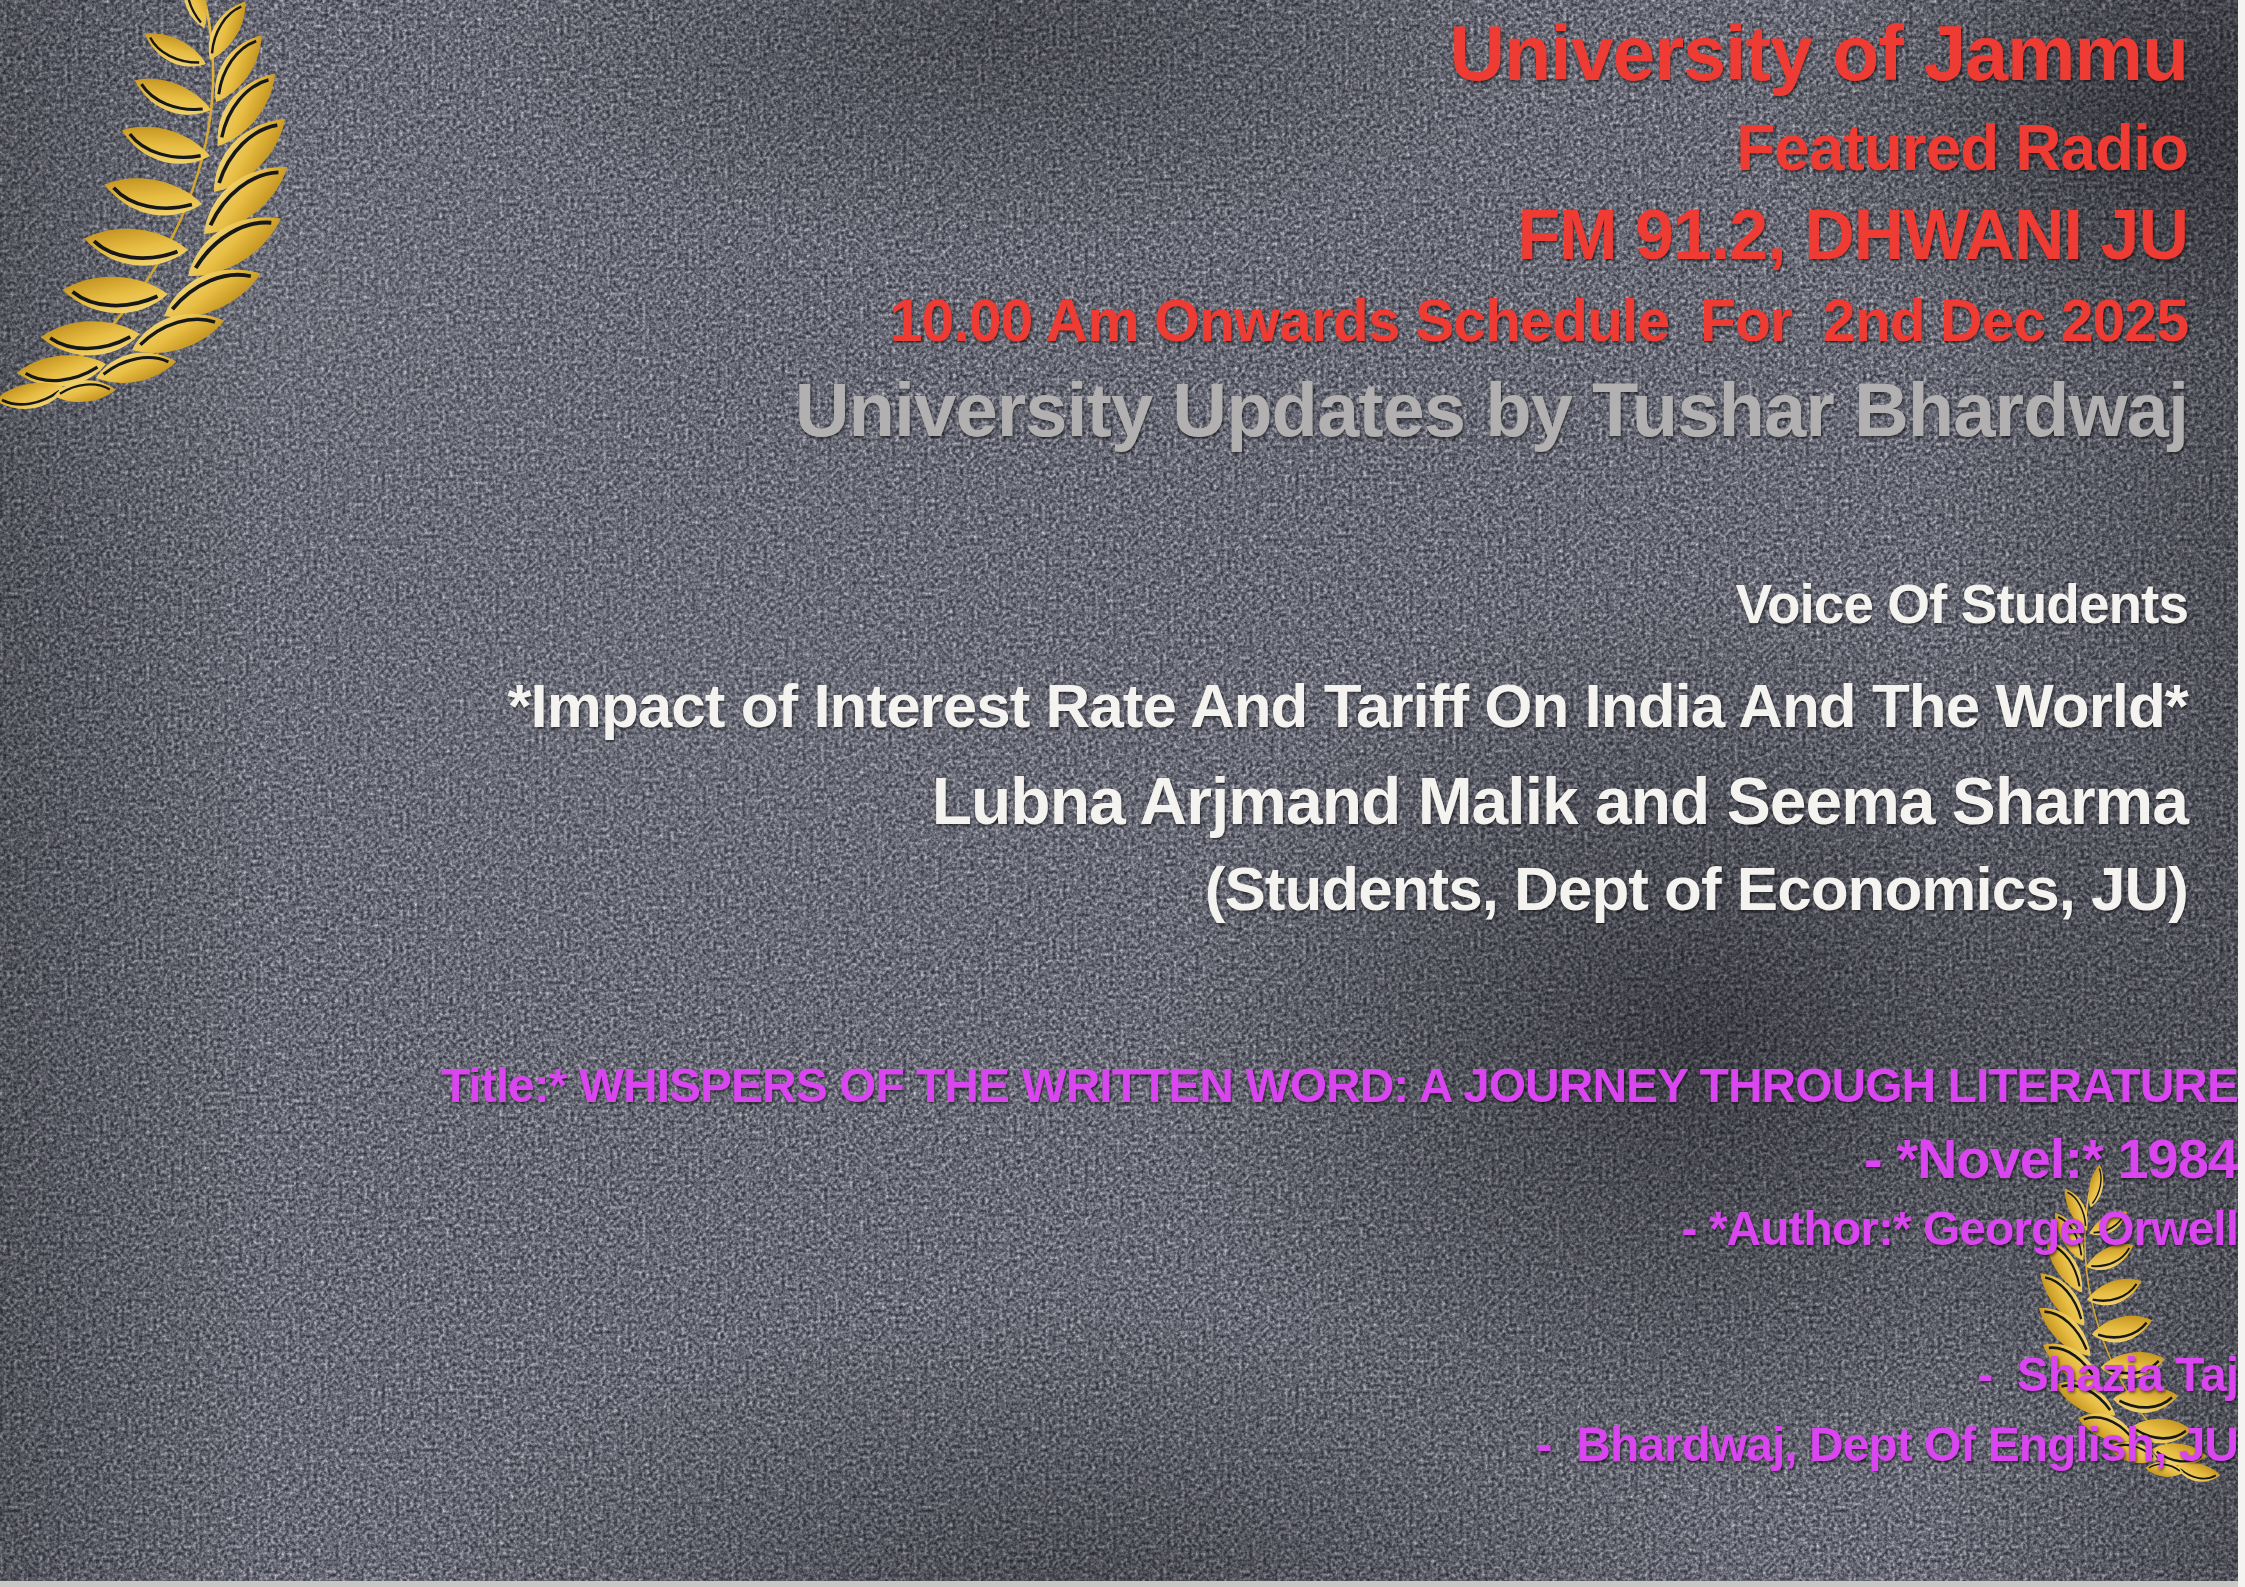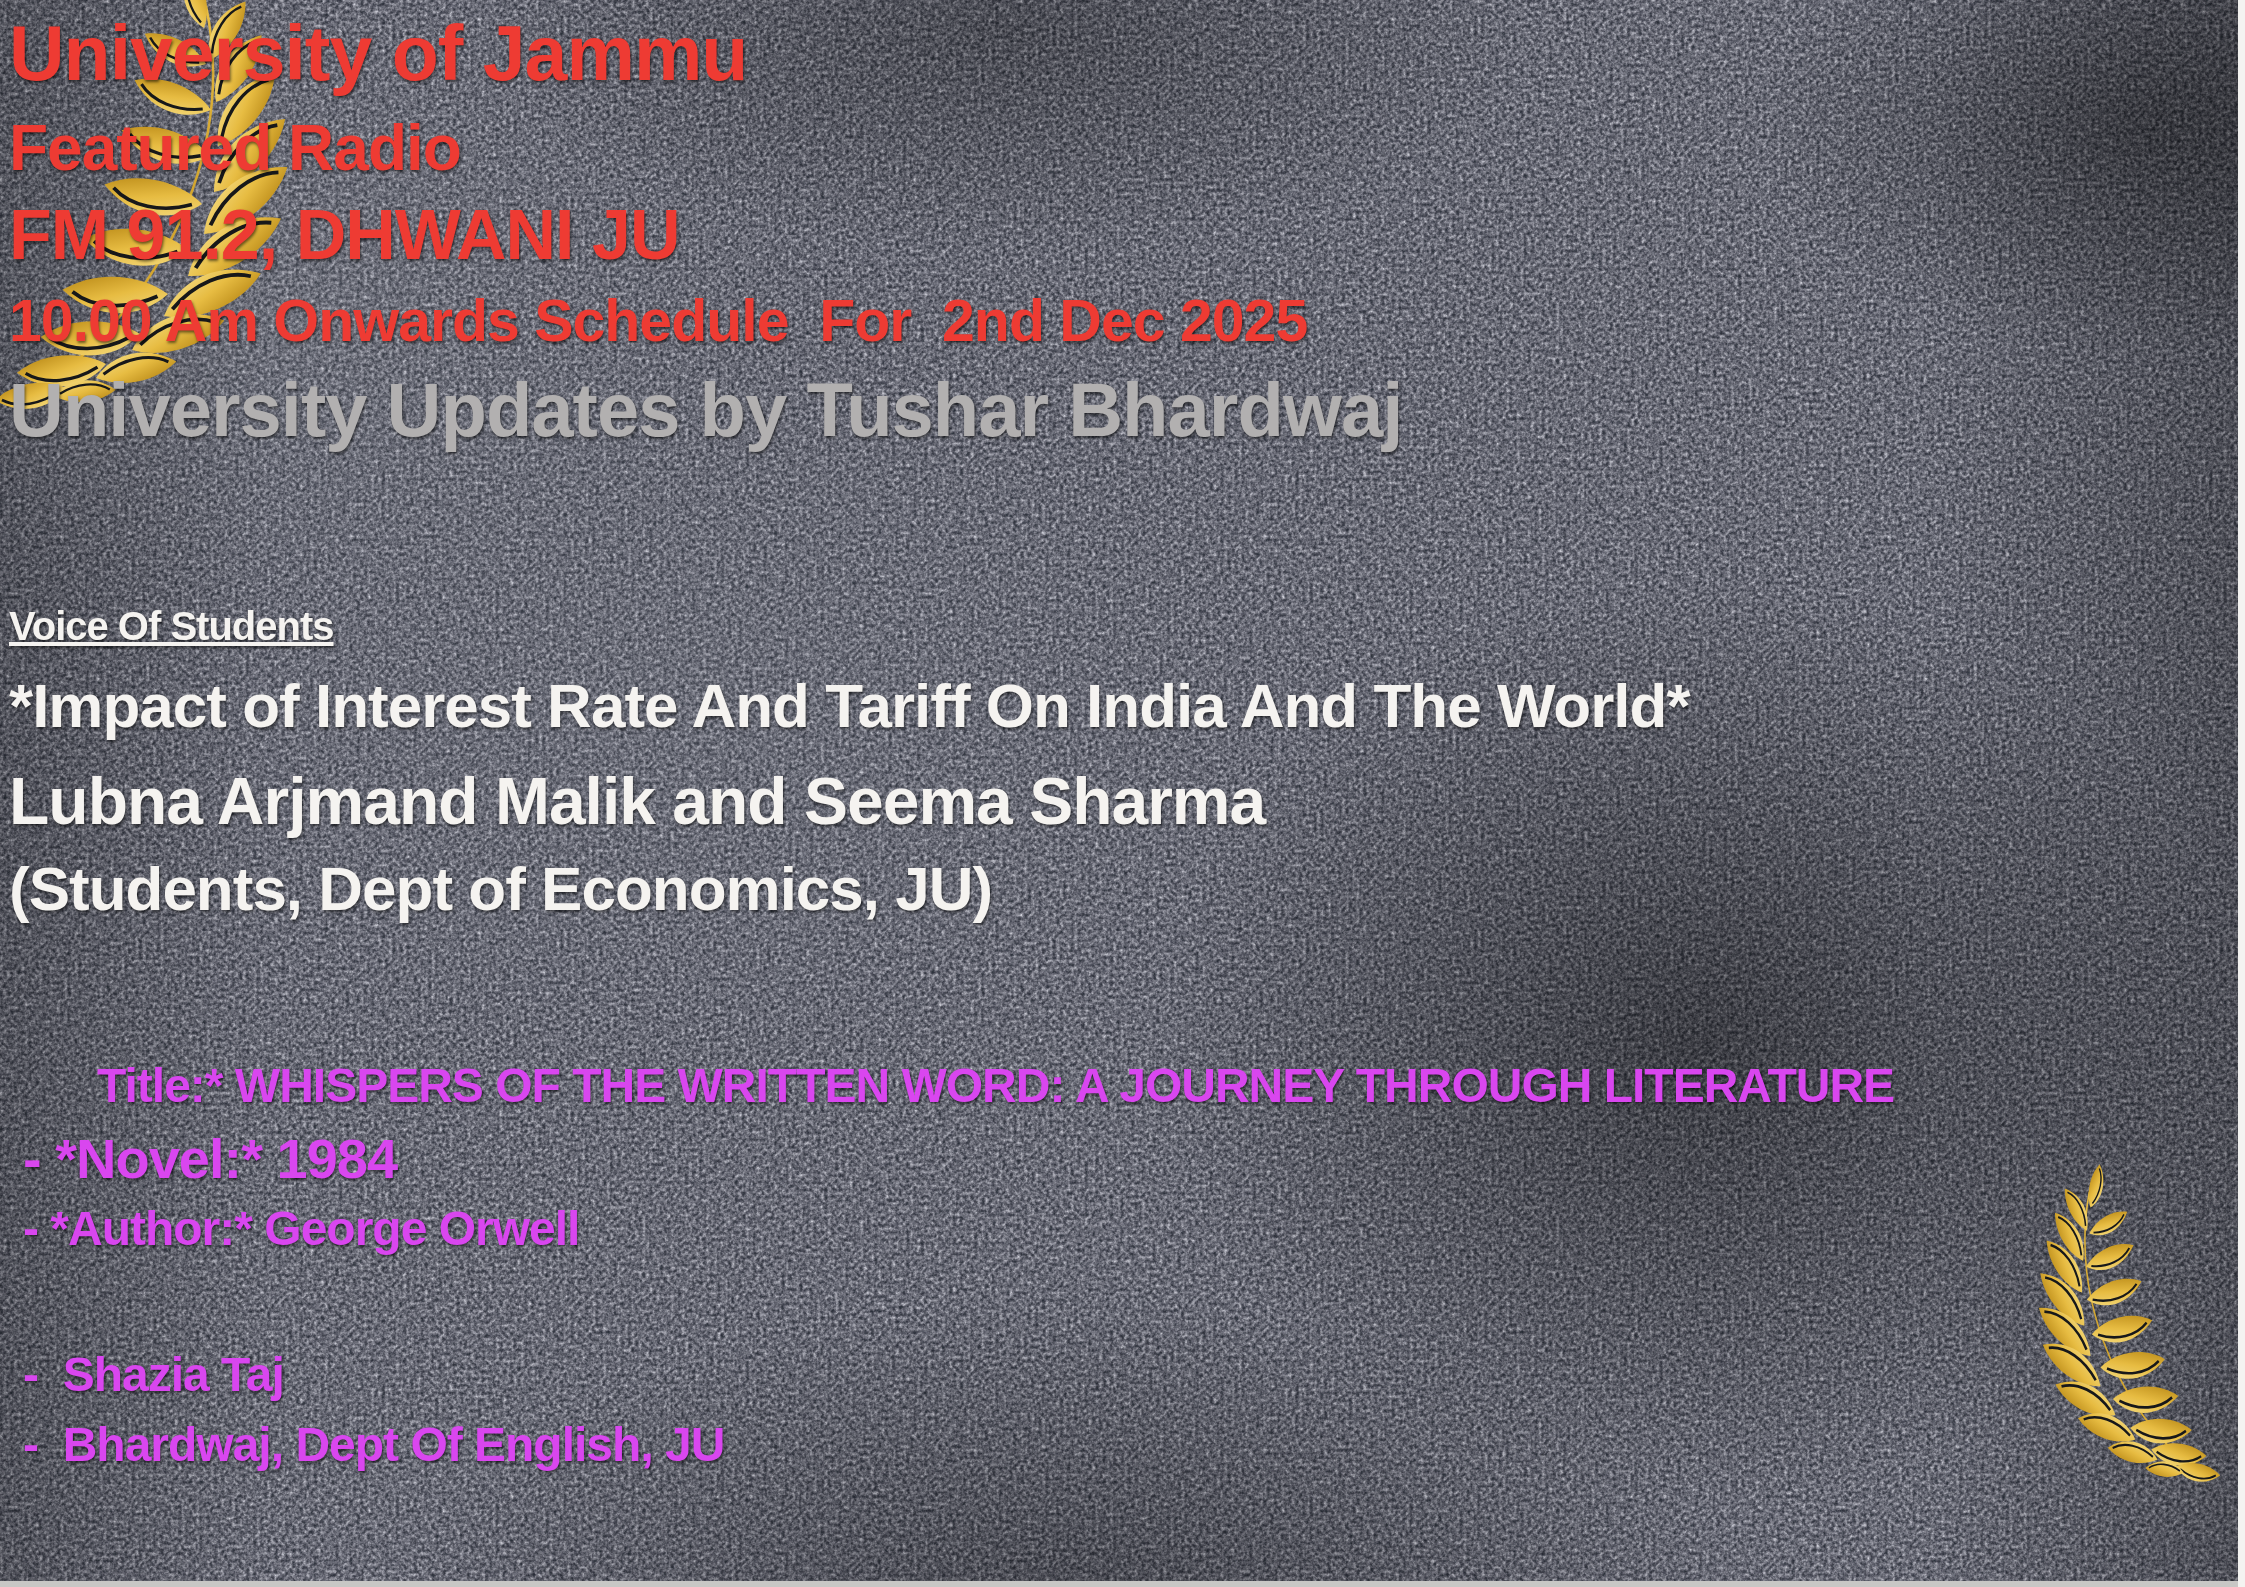--- a/index.html
+++ b/index.html
@@ -31,41 +31,40 @@
       radial-gradient(ellipse 820px 520px at 30% 44%, rgba(140,146,156,0.10), transparent 70%),
       radial-gradient(ellipse 760px 640px at 76% 66%, rgba(0,0,0,0.42), transparent 72%),
       radial-gradient(ellipse 900px 420px at 48% 102%, rgba(0,0,0,0.30), transparent 75%),
       radial-gradient(ellipse 560px 330px at 96% 8%, rgba(0,0,0,0.35), transparent 70%),
       radial-gradient(ellipse 700px 300px at 45% 2%, rgba(0,0,0,0.28), transparent 75%),
       linear-gradient(90deg, rgba(0,0,0,0.22), transparent 12%, transparent 86%, rgba(0,0,0,0.25));
   }
   .content { position: absolute; inset: 0; }
   .line {
     position: absolute; left: 0; right: 50px;
-    text-align: left;
+    text-align: right;
     font-weight: 700;
     line-height: 1.15;
     white-space: pre-wrap;
     letter-spacing: -1px;
     text-shadow: 1px 2px 3px rgba(0,0,0,0.55);
-    padding-left: 9px;
   }
   .green-line { left: 14px; right: 0; }
   .red   { color: #ee3b33; }
   .gray  { color: #b2b0b0; }
   .white { color: #f5f3f0; }
   .green { color: #d946ef; }
 
   .l-univ      { top: 9px;    font-size: 77px; }
   .l-cr        { top: 112px;  font-size: 64px; }
   .l-fm        { top: 195px;  font-size: 70px; }
   .l-sched     { top: 288px;  font-size: 59px; }
   .l-upd1      { top: 366px;  font-size: 76px; }
   .l-upd2      { top: 471px;  font-size: 76px; }
-  .l-vos       { top: 603px;  font-size: 40px; text-decoration: underline; }
+  .l-vos       { top: 573px;  font-size: 55px; }
   .l-topic     { top: 670px;  font-size: 62px; }
   .l-speakers  { top: 764px;  font-size: 66px; }
   .l-affil     { top: 853px;  font-size: 62px; }
   .l-littitle  { top: 978px;  font-size: 48px; line-height: 1.5; }
   .l-littitle .inner { display: inline-block; max-width: 1800px; }
   .l-item0     { top: 1127px; font-size: 56px; }
   .l-item1     { top: 1201px; font-size: 48px; }
   .l-item2     { top: 1274px; font-size: 48px; }
   .l-item3     { top: 1347px; font-size: 48px; }
   .l-item4     { top: 1417px; font-size: 48px; }

